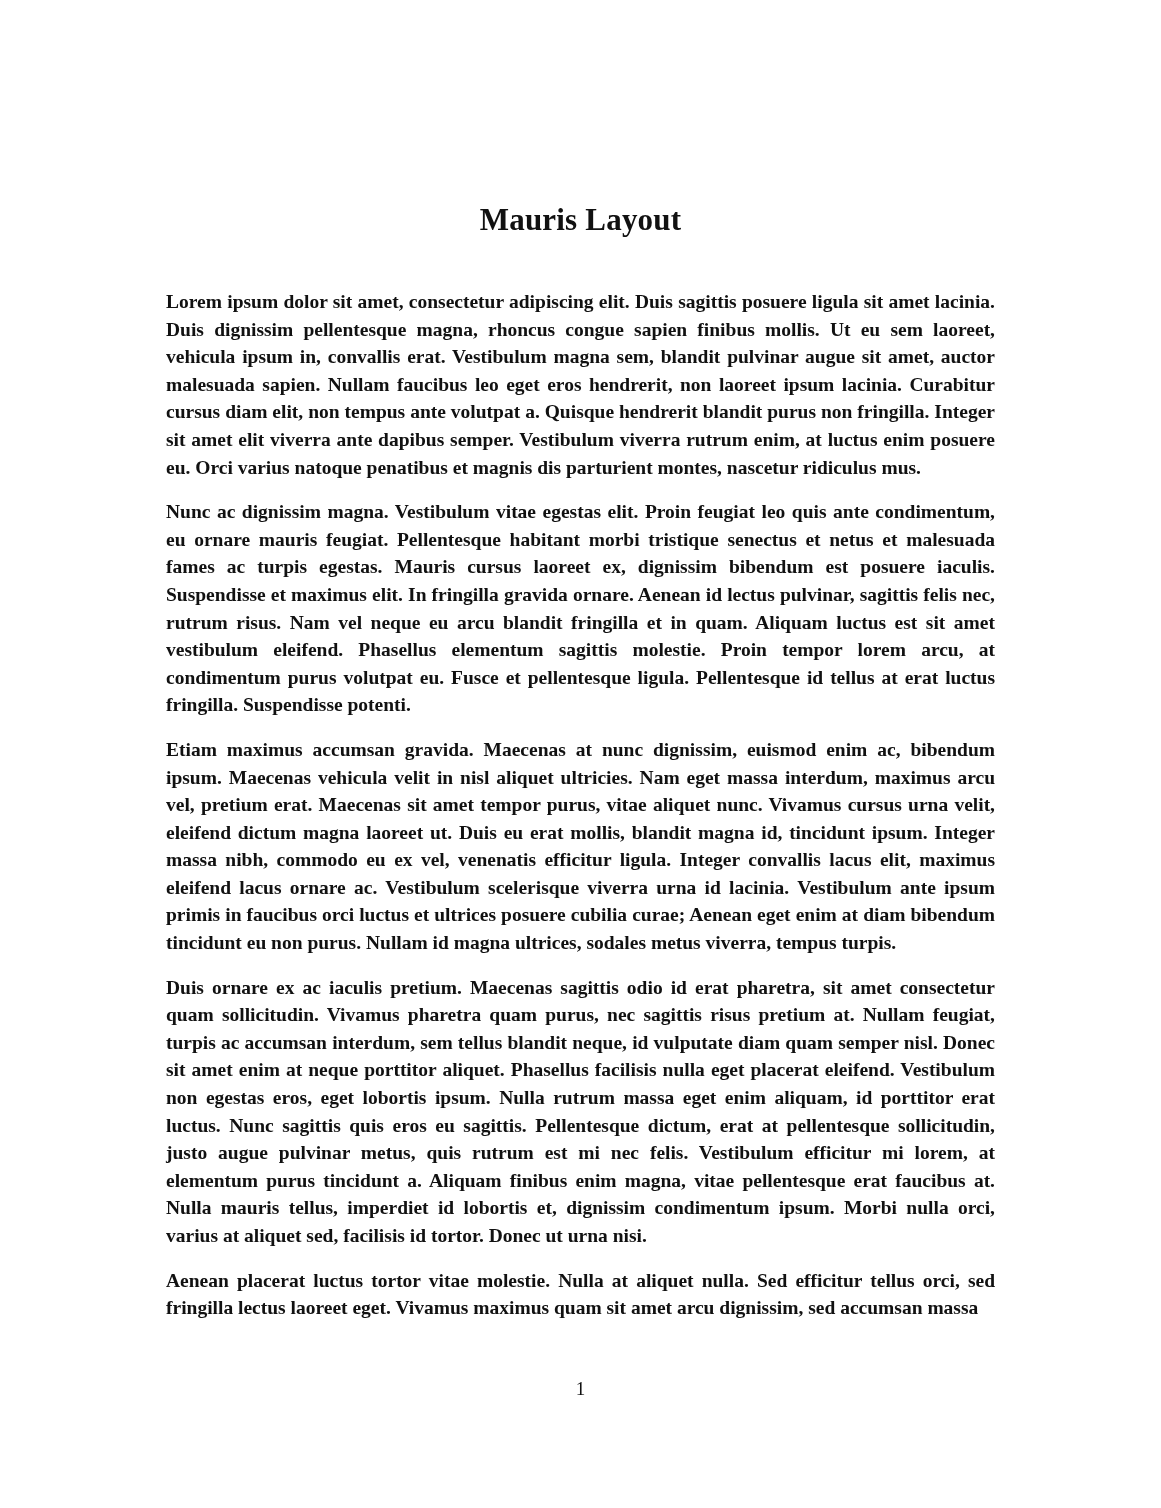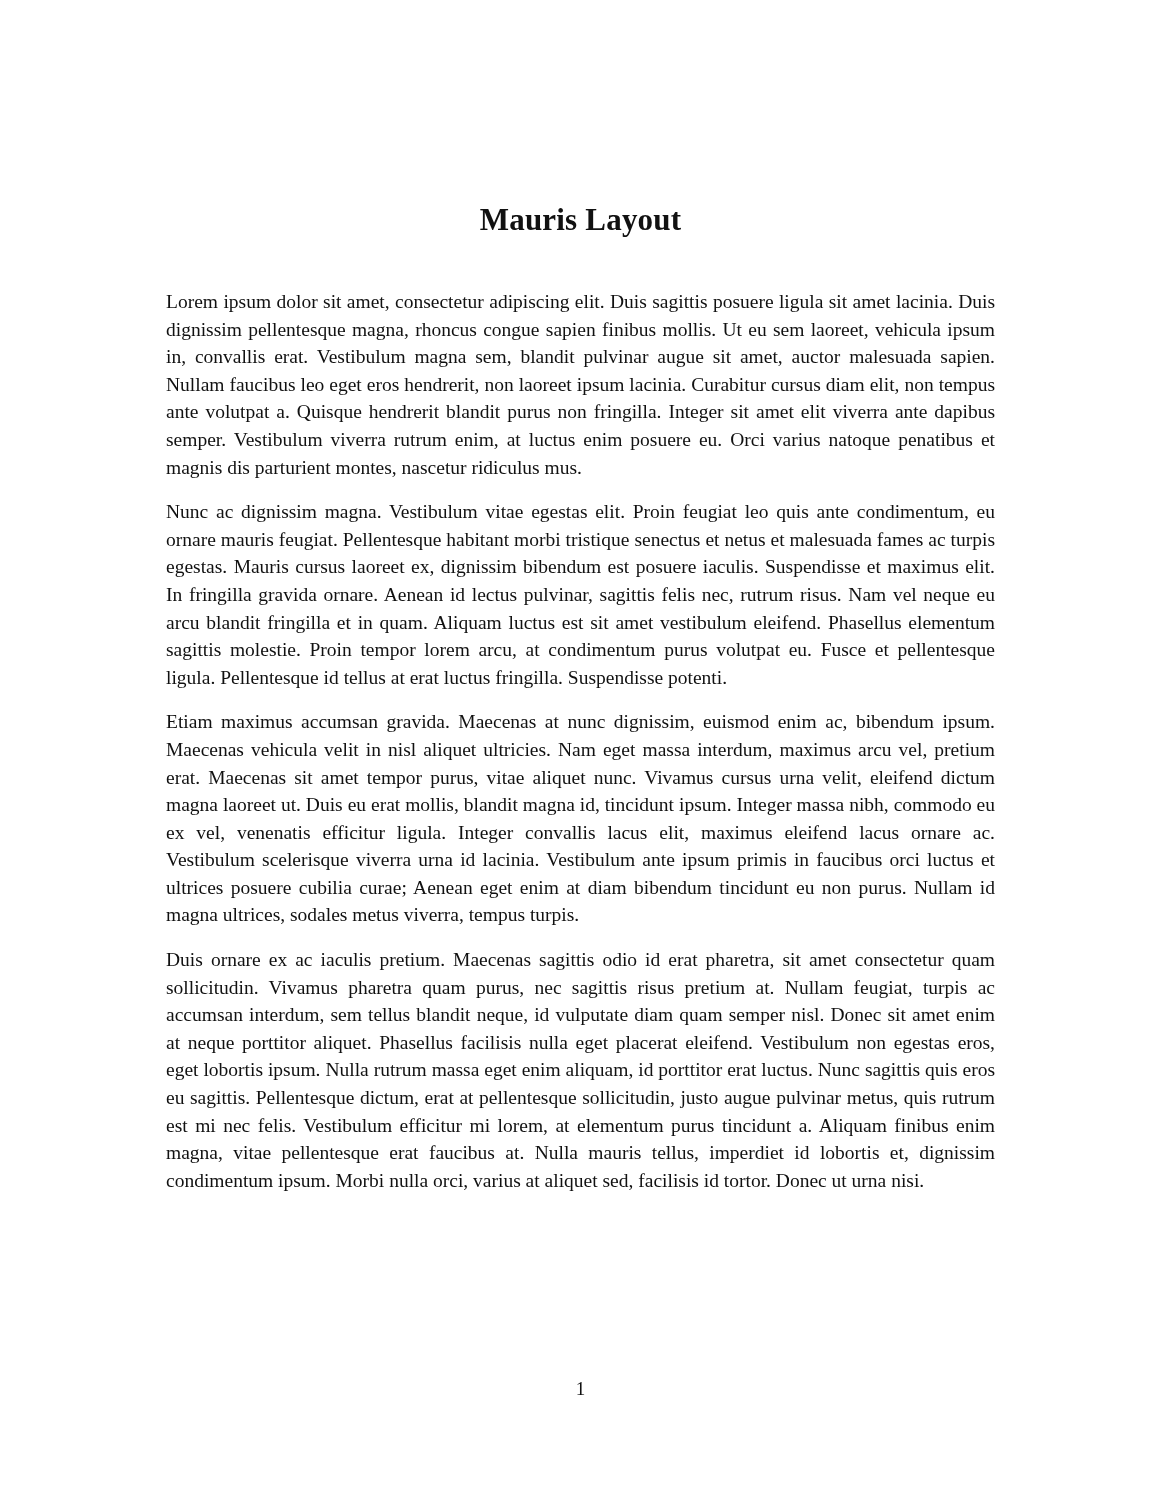--- a/index.html
+++ b/index.html
@@ -26,20 +26,21 @@
     margin: 0;
   }
   .text-block {
     position: absolute;
     top: 288px;
     left: 166px;
     width: 829px;
     font-size: 19.5px;
     line-height: 27.6px;
     text-align: justify;
+    font-weight: bold;
   }
   .text-block p {
     margin: 0 0 17px 0;
     padding: 0;
   }
   .page-footer {
     position: absolute;
     top: 1378px;
     left: 0;
     width: 100%;
@@ -52,17 +53,18 @@
 
 <div>
 
   <h1 class="doc-title">Mauris Layout</h1>
 
   <div class="text-block">
     <p>Lorem ipsum dolor sit amet, consectetur adipiscing elit. Duis sagittis posuere ligula sit amet lacinia. Duis dignissim pellentesque magna, rhoncus congue sapien finibus mollis. Ut eu sem laoreet, vehicula ipsum in, convallis erat. Vestibulum magna sem, blandit pulvinar augue sit amet, auctor malesuada sapien. Nullam faucibus leo eget eros hendrerit, non laoreet ipsum lacinia. Curabitur cursus diam elit, non tempus ante volutpat a. Quisque hendrerit blandit purus non fringilla. Integer sit amet elit viverra ante dapibus semper. Vestibulum viverra rutrum enim, at luctus enim posuere eu. Orci varius natoque penatibus et magnis dis parturient montes, nascetur ridiculus mus.</p>
     <p>Nunc ac dignissim magna. Vestibulum vitae egestas elit. Proin feugiat leo quis ante condimentum, eu ornare mauris feugiat. Pellentesque habitant morbi tristique senectus et netus et malesuada fames ac turpis egestas. Mauris cursus laoreet ex, dignissim bibendum est posuere iaculis. Suspendisse et maximus elit. In fringilla gravida ornare. Aenean id lectus pulvinar, sagittis felis nec, rutrum risus. Nam vel neque eu arcu blandit fringilla et in quam. Aliquam luctus est sit amet vestibulum eleifend. Phasellus elementum sagittis molestie. Proin tempor lorem arcu, at condimentum purus volutpat eu. Fusce et pellentesque ligula. Pellentesque id tellus at erat luctus fringilla. Suspendisse potenti.</p>
     <p>Etiam maximus accumsan gravida. Maecenas at nunc dignissim, euismod enim ac, bibendum ipsum. Maecenas vehicula velit in nisl aliquet ultricies. Nam eget massa interdum, maximus arcu vel, pretium erat. Maecenas sit amet tempor purus, vitae aliquet nunc. Vivamus cursus urna velit, eleifend dictum magna laoreet ut. Duis eu erat mollis, blandit magna id, tincidunt ipsum. Integer massa nibh, commodo eu ex vel, venenatis efficitur ligula. Integer convallis lacus elit, maximus eleifend lacus ornare ac. Vestibulum scelerisque viverra urna id lacinia. Vestibulum ante ipsum primis in faucibus orci luctus et ultrices posuere cubilia curae; Aenean eget enim at diam bibendum tincidunt eu non purus. Nullam id magna ultrices, sodales metus viverra, tempus turpis.</p>
     <p>Duis ornare ex ac iaculis pretium. Maecenas sagittis odio id erat pharetra, sit amet consectetur quam sollicitudin. Vivamus pharetra quam purus, nec sagittis risus pretium at. Nullam feugiat, turpis ac accumsan interdum, sem tellus blandit neque, id vulputate diam quam semper nisl. Donec sit amet enim at neque porttitor aliquet. Phasellus facilisis nulla eget placerat eleifend. Vestibulum non egestas eros, eget lobortis ipsum. Nulla rutrum massa eget enim aliquam, id porttitor erat luctus. Nunc sagittis quis eros eu sagittis. Pellentesque dictum, erat at pellentesque sollicitudin, justo augue pulvinar metus, quis rutrum est mi nec felis. Vestibulum efficitur mi lorem, at elementum purus tincidunt a. Aliquam finibus enim magna, vitae pellentesque erat faucibus at. Nulla mauris tellus, imperdiet id lobortis et, dignissim condimentum ipsum. Morbi nulla orci, varius at aliquet sed, facilisis id tortor. Donec ut urna nisi.</p>
+    <p>Aenean placerat luctus tortor vitae molestie. Nulla at aliquet nulla. Sed efficitur tellus orci, sed fringilla lectus laoreet eget. Vivamus maximus quam sit amet arcu dignissim, sed accumsan massa</p>
   </div>
 
   <div class="page-footer">1</div>
 
 </div>
 
 </body></html>

